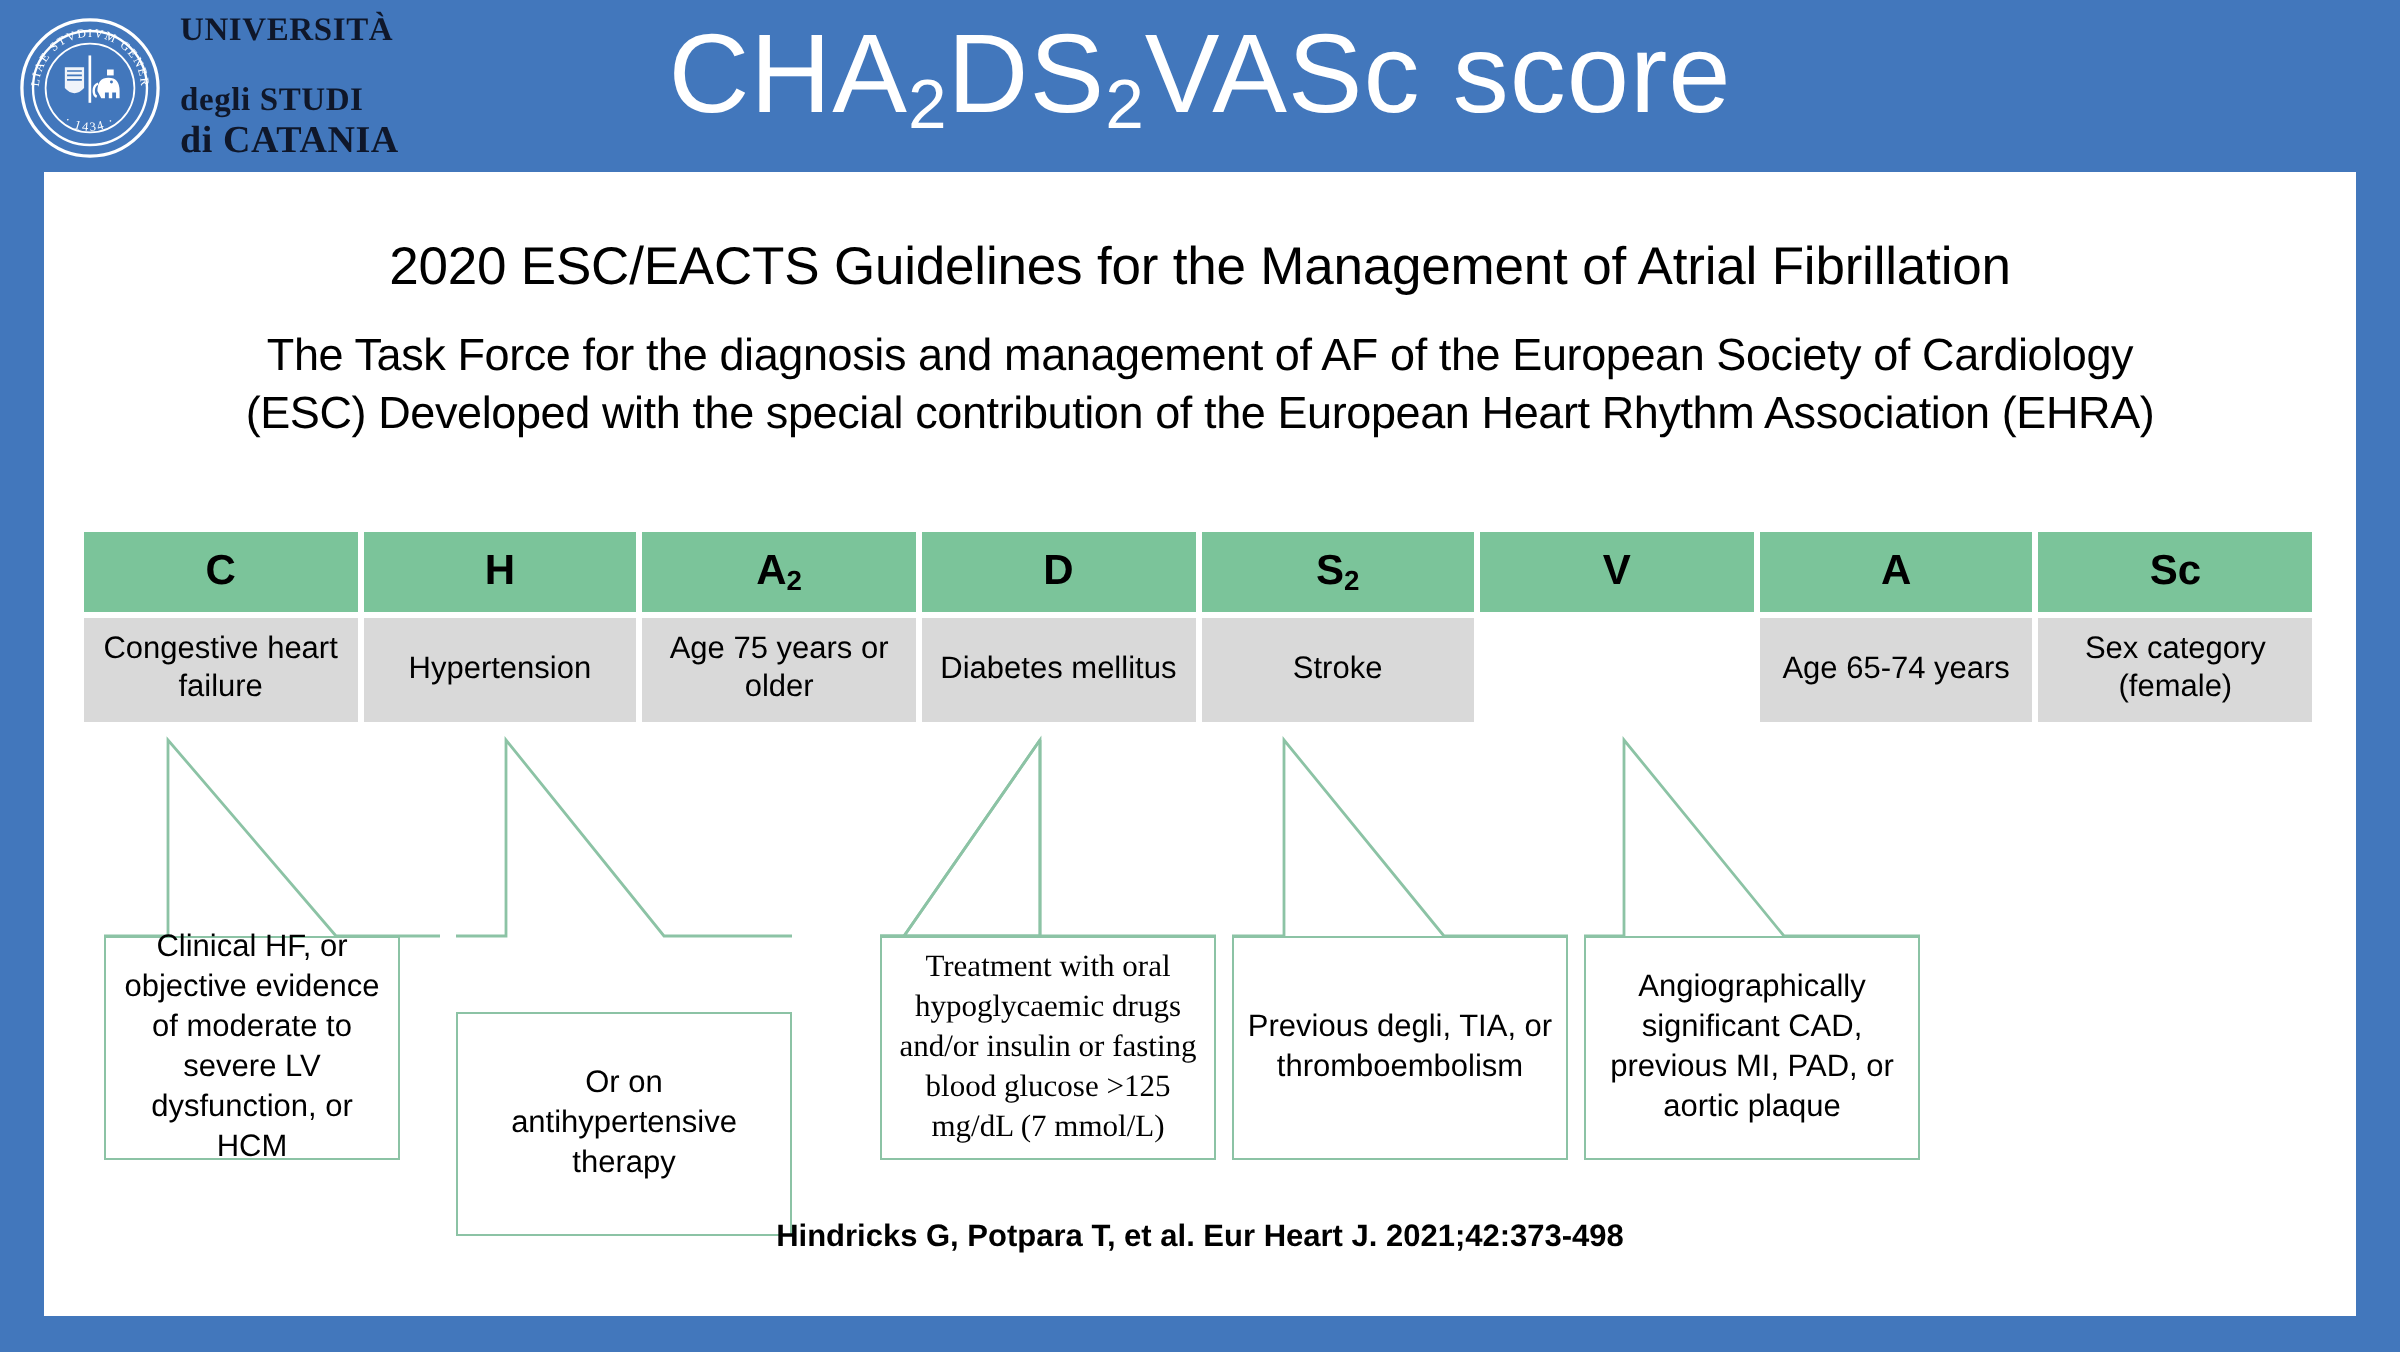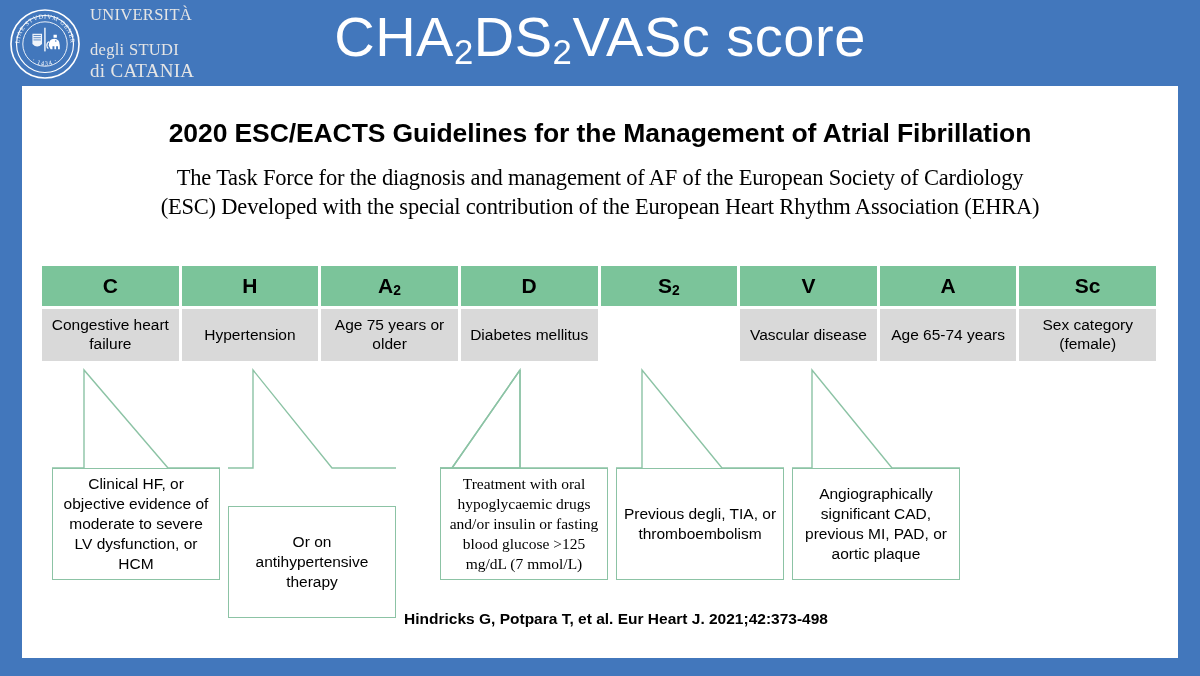--- a/index.html
+++ b/index.html
@@ -37,26 +37,27 @@
     display: flex;
     align-items: center;
     gap: 8px;
   }
   .seal {
     width: 74px;
     height: 74px;
     position: relative;
   }
   .logo-text {
-    color: #e5e5e5;
+    color: #0f172a;
     font-family: "Liberation Serif", serif;
     line-height: 1.12;
     font-size: 16px;
     letter-spacing: .3px;
     white-space: nowrap;
+    font-weight: bold;
   }
   .logo-text div:nth-child(1) { font-size: 16.5px; }
   .logo-text div:nth-child(2) { font-size: 16.5px; margin-top: 17px; }
   .logo-text div:nth-child(3) { font-size: 19px; }
 
   .slide-title {
     position: absolute;
     left: 0;
     top: 4px;
     width: 1200px;
@@ -82,34 +83,33 @@
     height: 572px;
     background: #ffffff;
   }
 
   .guideline-title {
     position: absolute;
     left: 0; top: 32px;
     width: 1156px;
     text-align: center;
     font-size: 26.5px;
-    font-weight: bold;
+    font-weight: normal;
     color: #000000;
     letter-spacing: -0.1px;
   }
   .guideline-sub {
     position: absolute;
     left: 10px; top: 78px;
     width: 1136px;
     text-align: center;
     font-size: 22.5px;
     color: #000000;
     line-height: 1.28;
     letter-spacing: -0.2px;
-    font-family: Liberation Serif, serif;
   }
 
   
   .table {
     position: absolute;
     left: 20px;
     top: 180px;
     width: 1114px;
     display: flex;
     gap: 3px;
@@ -182,21 +182,20 @@
   
   .citation {
     position: absolute;
     left: 0;
     top: 524px;
     width: 1156px;
     text-align: center;
     font-size: 15.5px;
     font-weight: bold;
     color: #000;
-    padding-left: 16px;
   }
 </style>
 </head>
 <body>
 
 <div class="slide">
 
   <div class="header">
 
     <div class="logo">
@@ -276,27 +275,27 @@
             <span>D</span>
           </div>
         <div class="col-body">Diabetes mellitus</div>
       </div>
 
       <div class="col">
         <div class="col-head">
             <span>S</span>
             <sub>2</sub>
           </div>
+        <div class="col-body">Stroke</div>
       </div>
 
       <div class="col">
         <div class="col-head">
             <span>V</span>
           </div>
-        <div class="col-body">Vascular disease</div>
       </div>
 
       <div class="col">
         <div class="col-head">
             <span>A</span>
           </div>
         <div class="col-body">Age 65-74 years</div>
       </div>
 
       <div class="col">
@@ -319,21 +318,21 @@
         <path d="M 418,110 L 498,110 L 498,12 L 430,110 L 418,110" fill="none" stroke="#8cc3a5" stroke-width="1.4"></path>
         <path d="M 418,110 L 586,110" fill="none" stroke="#8cc3a5" stroke-width="1.4"></path>
         <path d="M 498,12 L 498,110" fill="none" stroke="#8cc3a5" stroke-width="1.4"></path>
         <path d="M 498,12 L 430,110" fill="none" stroke="#8cc3a5" stroke-width="1.4"></path>
 
         <path d="M 594,110 L 620,110 L 620,12 L 700,110 L 762,110" fill="none" stroke="#8cc3a5" stroke-width="1.4"></path>
 
         <path d="M 770,110 L 790,110 L 790,12 L 870,110 L 938,110" fill="none" stroke="#8cc3a5" stroke-width="1.4"></path>
       </svg>
 
-      <div class="callout" style="left:30px; top:110px; width:168px; height:112px;">
+      <div class="callout" style="left:30px; top:110px; width:148px; height:112px;">
         <div class="callout-text">Clinical HF, or objective evidence of moderate to severe LV dysfunction, or HCM</div>
       </div>
 
       <div class="callout" style="left:206px; top:110px; width:168px; height:112px;margin-top:38px;">
         <div class="callout-text">Or on antihypertensive therapy</div>
       </div>
 
       <div class="callout" style="left:418px; top:110px; width:168px; height:112px;font-family:Liberation Serif, serif;">
         <div class="callout-text">Treatment with oral hypoglycaemic drugs and/or insulin or fasting blood glucose &gt;125 mg/dL (7 mmol/L)</div>
       </div>

